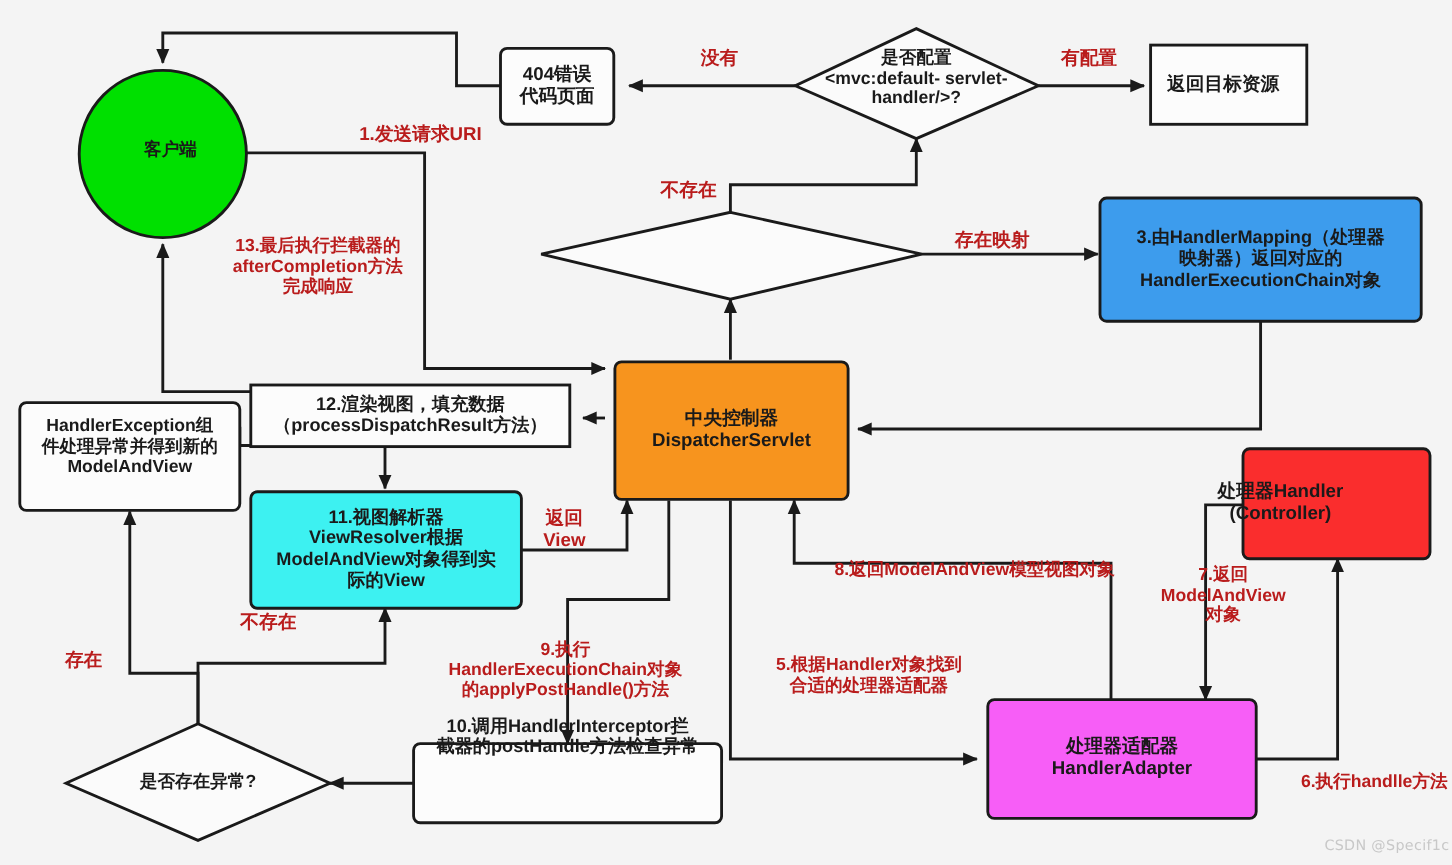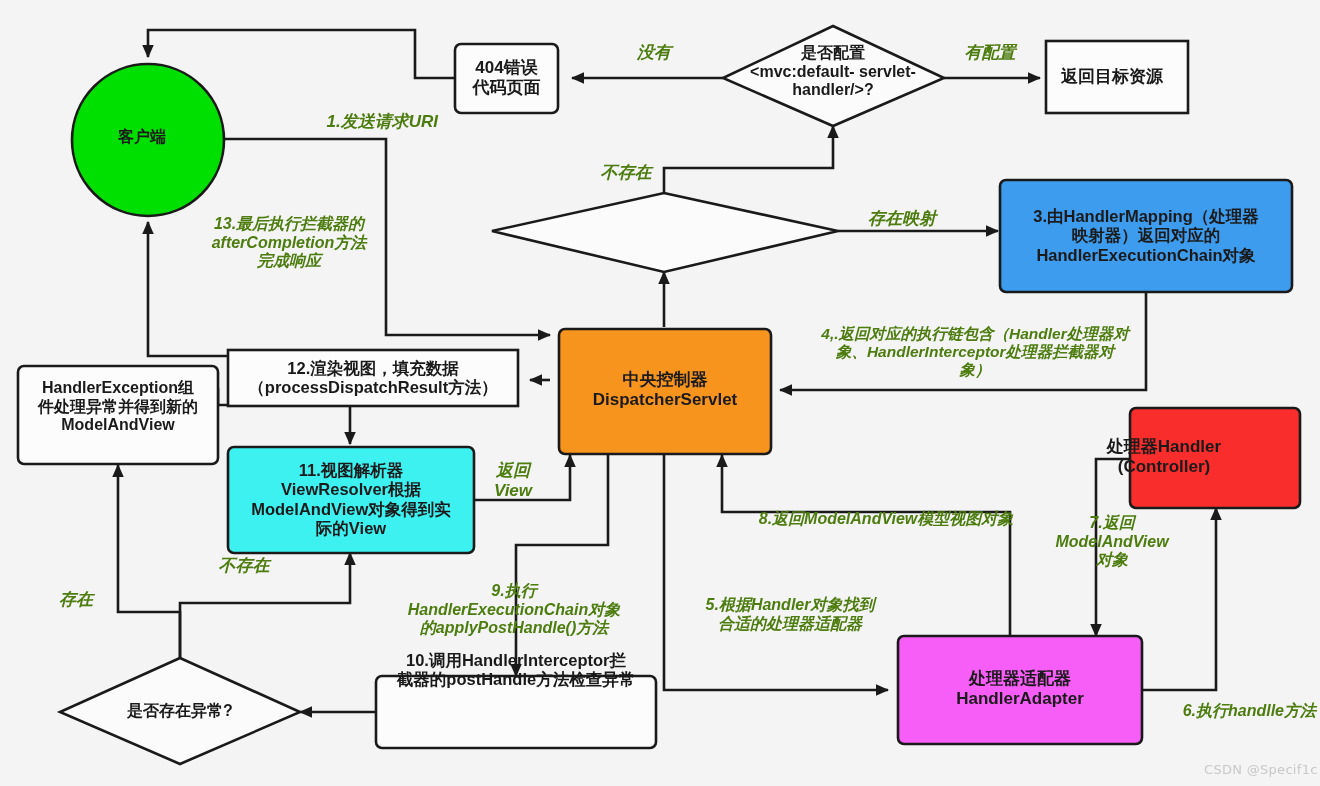--- a/index.html
+++ b/index.html
@@ -49,24 +49,23 @@
     font-weight: bold;
     color: #1a1a1a;
     line-height: 1.17;
     pointer-events: none;
     white-space: pre-line;
   }
   .edgelabel {
     position: absolute;
     text-align: center;
     font-weight: bold;
-    color: #4d7c0f;
+    color: #b91c1c;
     line-height: 1.17;
     white-space: pre-line;
-    font-style: italic;
   }
   .watermark {
     position: absolute;
     color: #c8c8c8;
     font-size: 13px;
     font-family: "DejaVu Sans", sans-serif;
     letter-spacing: .3px;
   }
 </style>
 </head>
@@ -145,21 +144,21 @@
 
     <rect class="shape-rect" x="1130" y="408" width="170" height="100" rx="6" fill="#fa2d2d"></rect>
 
     <rect class="shape-rect" x="898" y="636" width="244" height="108" rx="6" fill="#f75ef7"></rect>
 
     <rect class="shape-rect" x="376" y="676" width="280" height="72" rx="6" fill="#fcfcfc"></rect>
 
     <polygon class="shape-diamond" points="180,658 300,712 180,764 60,712"></polygon>
   </svg>
 
-  <div class="nodetext" style="left:72px; top:128px; width:140px; font-size:16px;">客户端</div>
+  <div class="nodetext" style="left:85px; top:128px; width:140px; font-size:16px;">客户端</div>
 
   <div class="nodetext" style="left:455px; top:58px; width:103px; font-size:17px;">404错误
 代码页面</div>
 
   <div class="nodetext" style="left:718px; top:44px; width:230px; font-size:16px;">是否配置
 &lt;mvc:default- servlet-
 handler/&gt;?</div>
 
   <div class="nodetext" style="left:1046px; top:67px; width:132px; font-size:17px;">返回目标资源</div>
 
@@ -201,23 +200,20 @@
   <div class="edgelabel" style="left:945px; top:43px; width:90px; font-size:17px;">有配置</div>
 
   <div class="edgelabel" style="left:588px; top:163px; width:76px; font-size:17px;">不存在</div>
 
   <div class="edgelabel" style="left:846px; top:209px; width:112px; font-size:17px;">存在映射</div>
 
   <div class="edgelabel" style="left:166px; top:215px; width:246px; font-size:16px;">13.最后执行拦截器的
 afterCompletion方法
 完成响应</div>
 
-  <div class="edgelabel" style="left:784px; top:325px; width:382px; font-size:15.5px;">4,.返回对应的执行链包含（Handler处理器对
-象、HandlerInterceptor处理器拦截器对
-象）</div>
 
   <div class="edgelabel" style="left:478px; top:461px; width:70px; font-size:17px;">返回
 View</div>
 
   <div class="edgelabel" style="left:736px; top:510px; width:300px; font-size:16px;">8.返回ModelAndView模型视图对象</div>
 
   <div class="edgelabel" style="left:1036px; top:514px; width:152px; font-size:16px;">7.返回
 ModelAndView
 对象</div>
 

